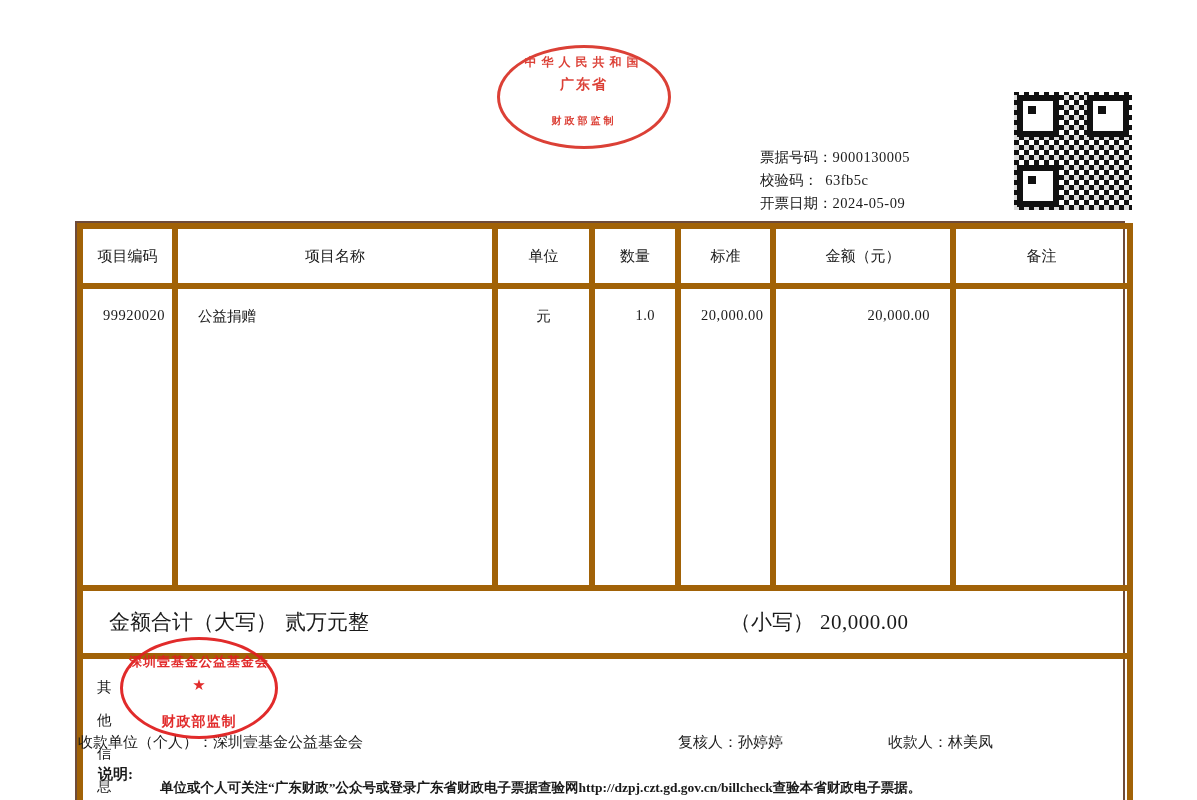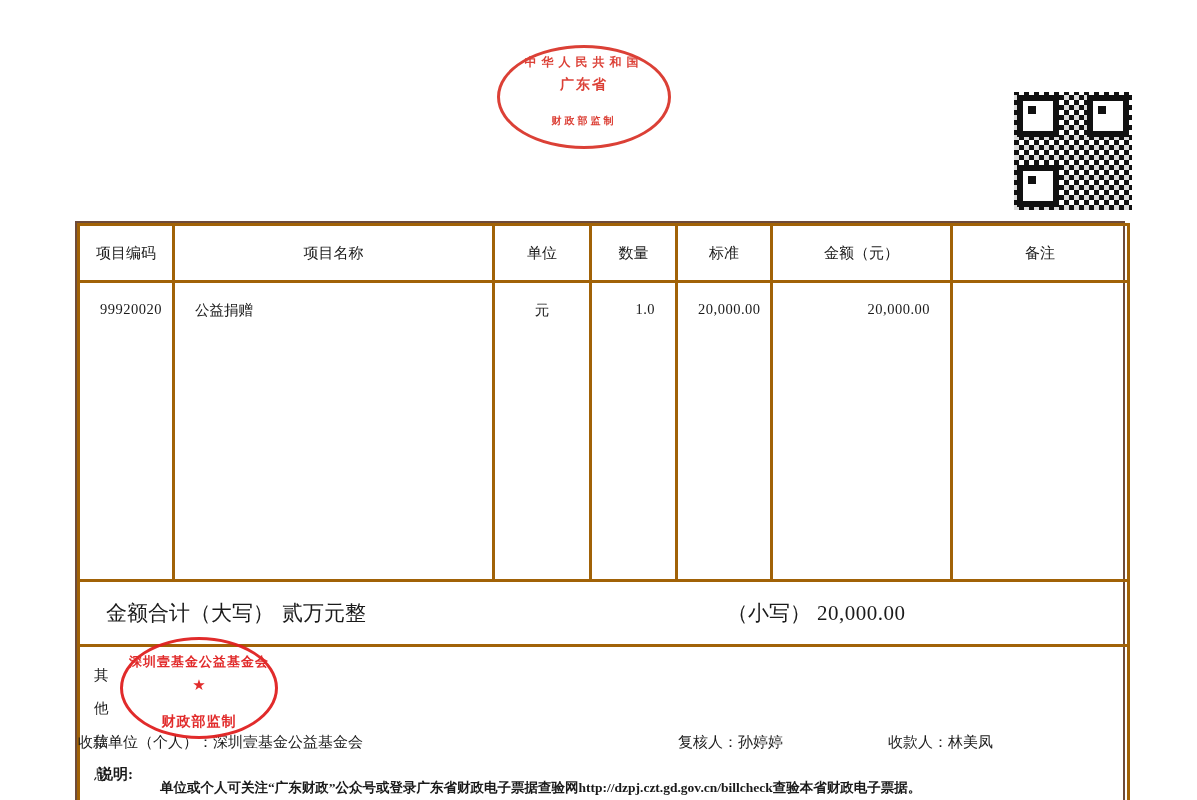--- a/index.html
+++ b/index.html
@@ -91,21 +91,21 @@
     border: 2px solid #6e4b3a;
     box-sizing: border-box;
   }
   table.main {
     width: 100%;
     border-collapse: collapse;
     table-layout: fixed;
     font-size: 14.5px;
   }
   table.main th, table.main td {
-    border: 3px solid #a16207;
+    border: 6px solid #a16207;
     padding: 12px;
     vertical-align: top;
   }
   table.main thead th {
     height: 30px;
     font-weight: normal;
     text-align: center;
     vertical-align: middle;
     font-size: 15px;
   }
@@ -287,20 +287,31 @@
 <div class="receipt">
 
 
   <div class="qr">
     <div class="qr-eye tl"></div>
     <div class="qr-eye tr"></div>
     <div class="qr-eye bl"></div>
   </div>
 
 
+  <div class="meta-right">
+    <div class="meta-row">
+      <span class="meta-label">票据号码：</span><span class="meta-value num">9000130005</span>
+    </div>
+    <div class="meta-row">
+      <span class="meta-label">校验码：</span>&nbsp;&nbsp;<span class="meta-value num">63fb5c</span>
+    </div>
+    <div class="meta-row">
+      <span class="meta-label">开票日期：</span><span class="meta-value num">2024-05-09</span>
+    </div>
+  </div>
 
   <div class="tbl-wrap">
     <table class="main">
       <colgroup>
         <col class="c-code">
           <col class="c-name">
           <col class="c-unit">
           <col class="c-qty">
           <col class="c-std">
           <col class="c-amt">

